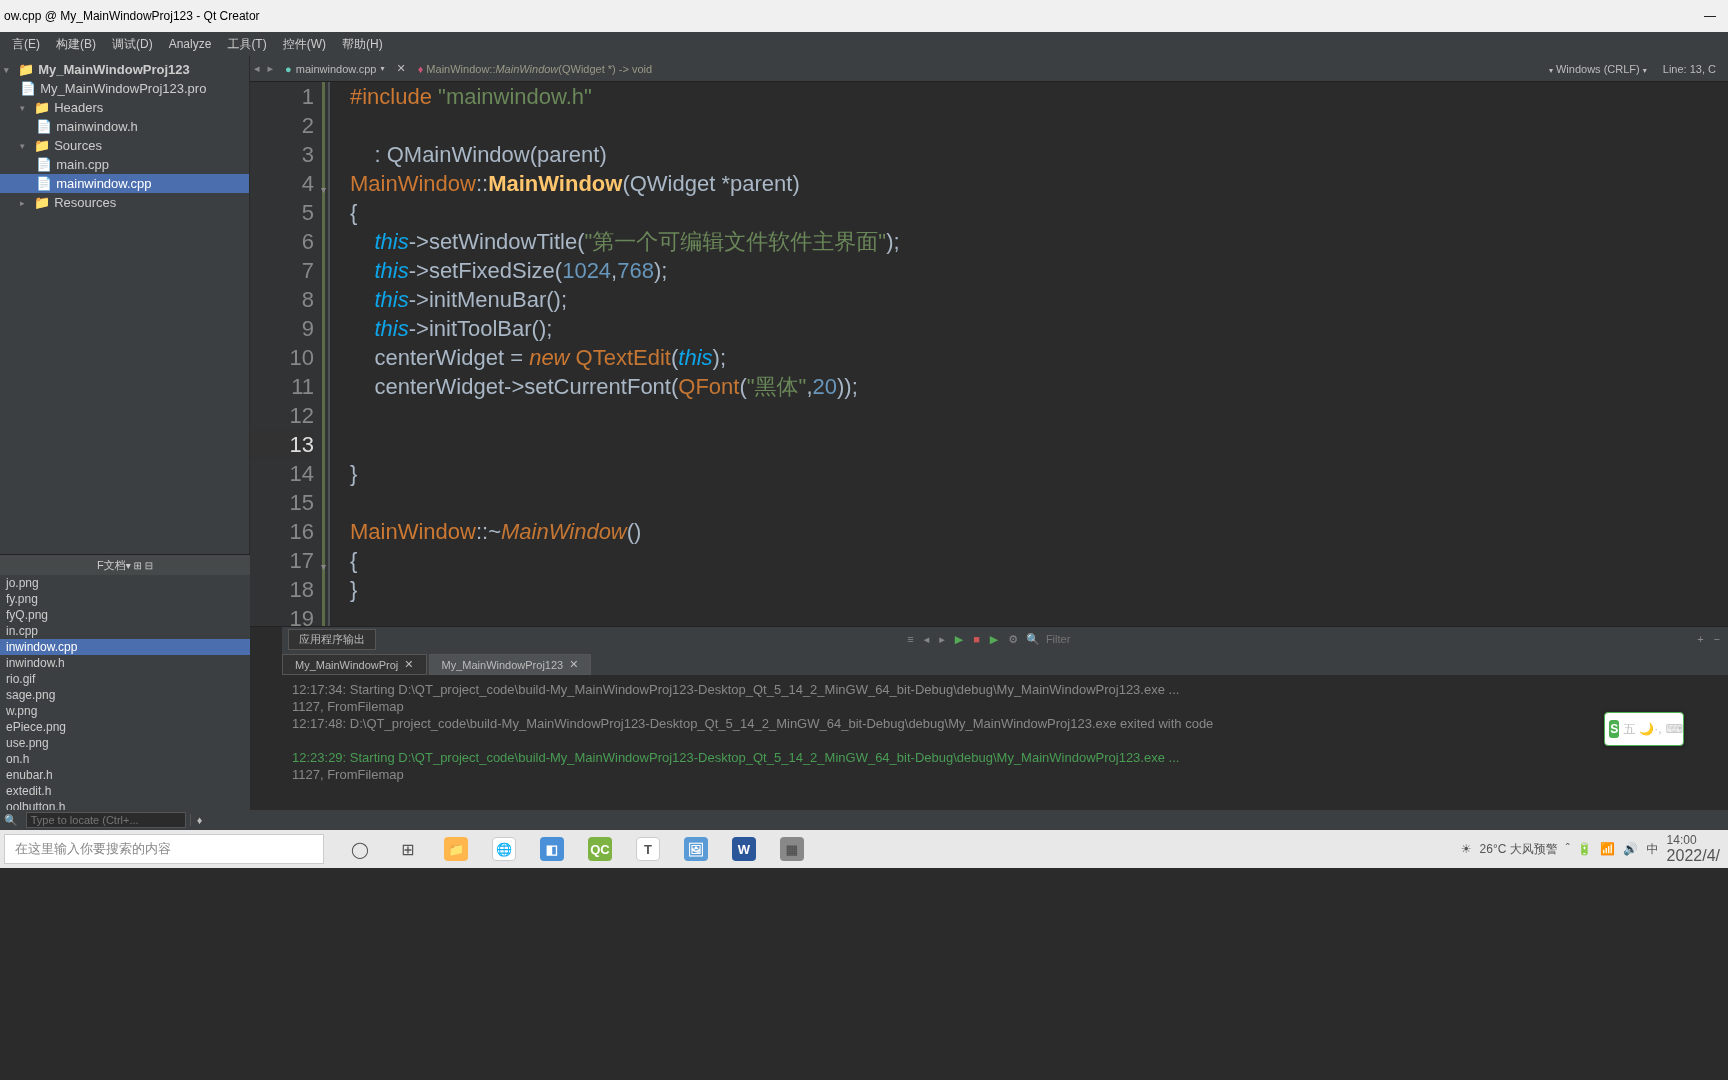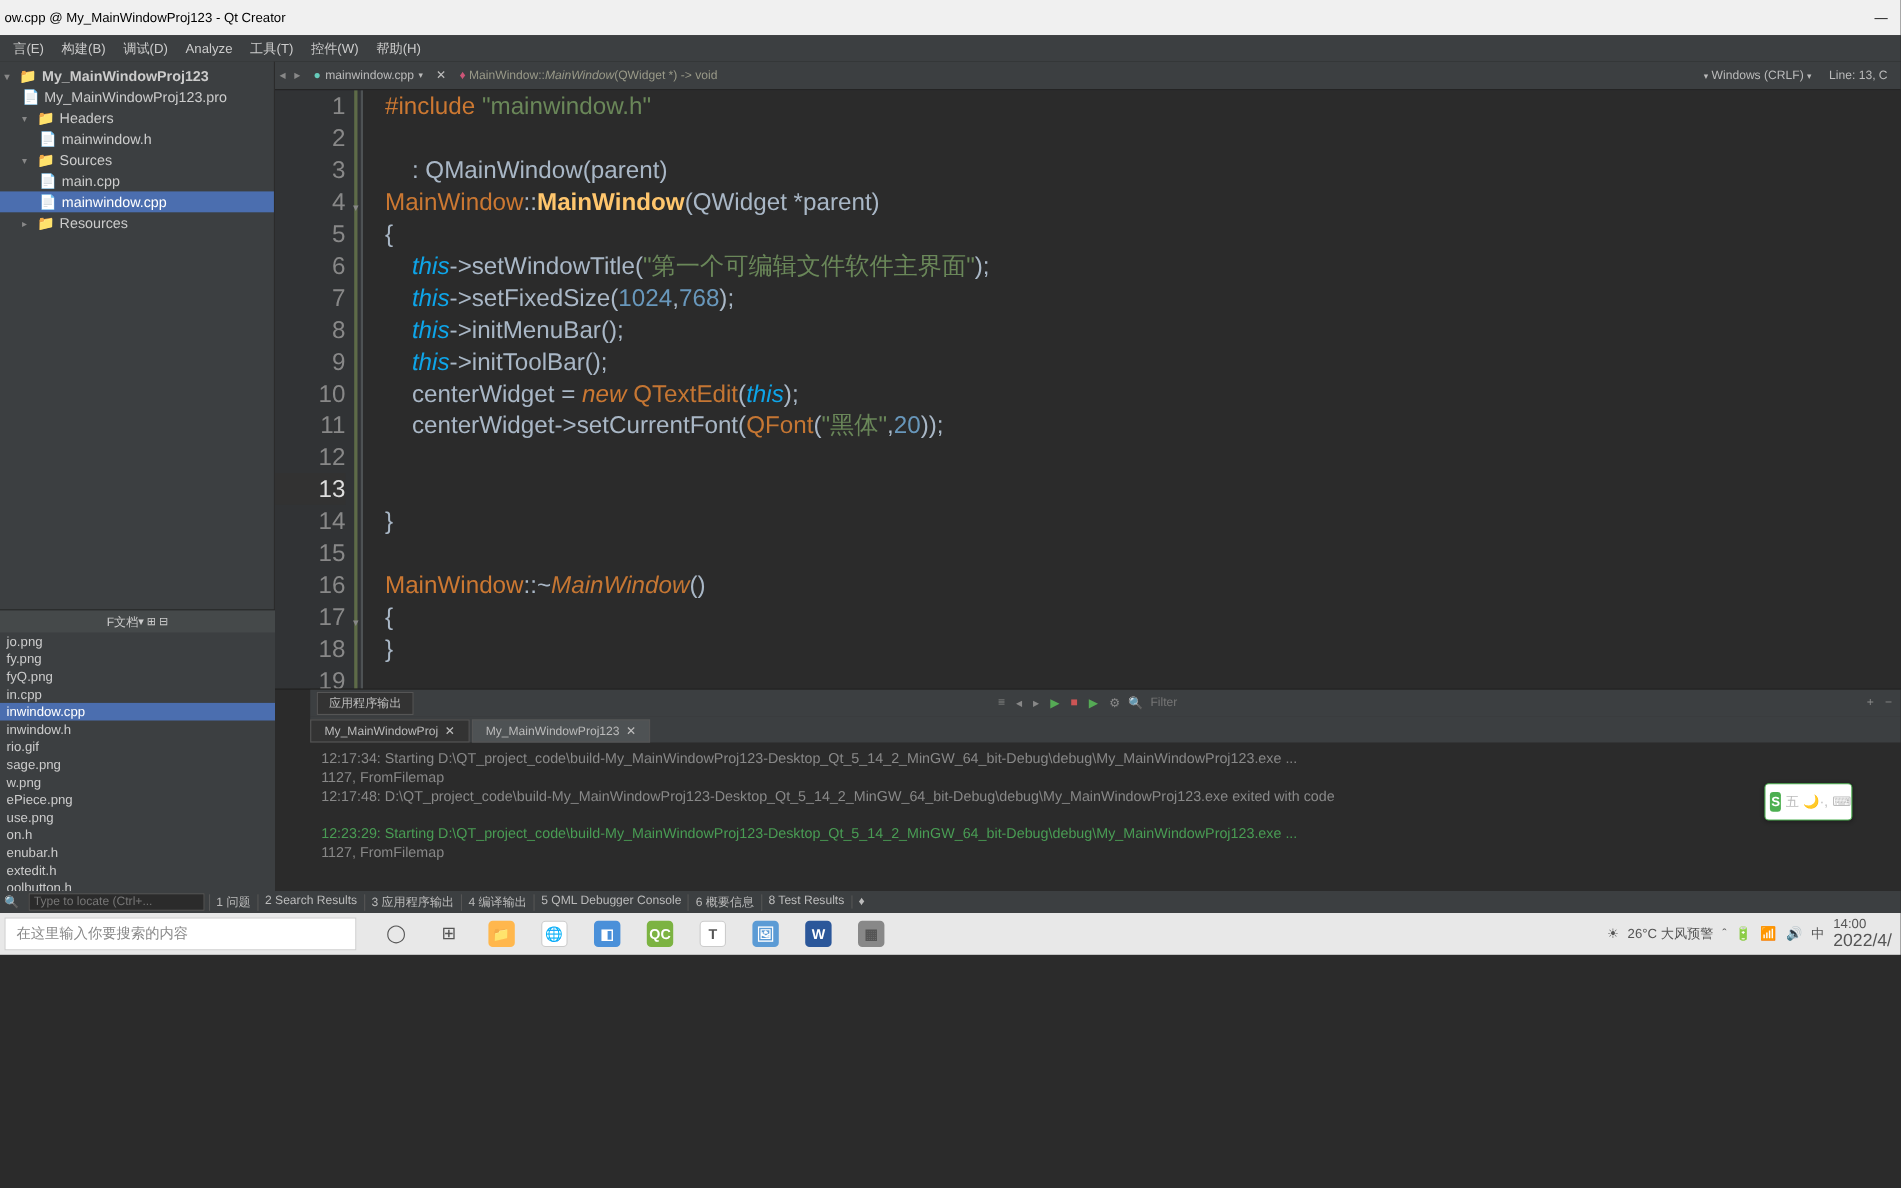--- a/index.html
+++ b/index.html
@@ -239,29 +239,20 @@
       <div>12:17:48: D:\QT_project_code\build-My_MainWindowProj123-Desktop_Qt_5_14_2_MinGW_64_bit-Debug\debug\My_MainWindowProj123.exe exited with code</div>
       <div>&nbsp;</div>
       <div class="green-line">12:23:29: Starting D:\QT_project_code\build-My_MainWindowProj123-Desktop_Qt_5_14_2_MinGW_64_bit-Debug\debug\My_MainWindowProj123.exe ...</div>
       <div>1127, FromFilemap</div>
     </div>
 </div>
 
 <div class="locator-bar">
   <span style="padding:0 4px;">🔍</span>
   <input class="locator-inp" placeholder="Type to locate (Ctrl+..." style="">
-  <div id="loctabs" style="display:flex;">
-      <span class="loc-tab">1 问题</span>
-      <span class="loc-tab">2 Search Results</span>
-      <span class="loc-tab">3 应用程序输出</span>
-      <span class="loc-tab">4 编译输出</span>
-      <span class="loc-tab">5 QML Debugger Console</span>
-      <span class="loc-tab">6 概要信息</span>
-      <span class="loc-tab">8 Test Results</span>
-    </div>
   <span class="loc-tab">♦</span>
 </div>
 
 <div class="ime-badge">
   <span class="ime-s">S</span>
   <span>五</span>
   <span style="margin-left:4px;">🌙</span>
   <span>·,</span>
   <span style="margin-left:4px;">⌨</span>
 </div>

